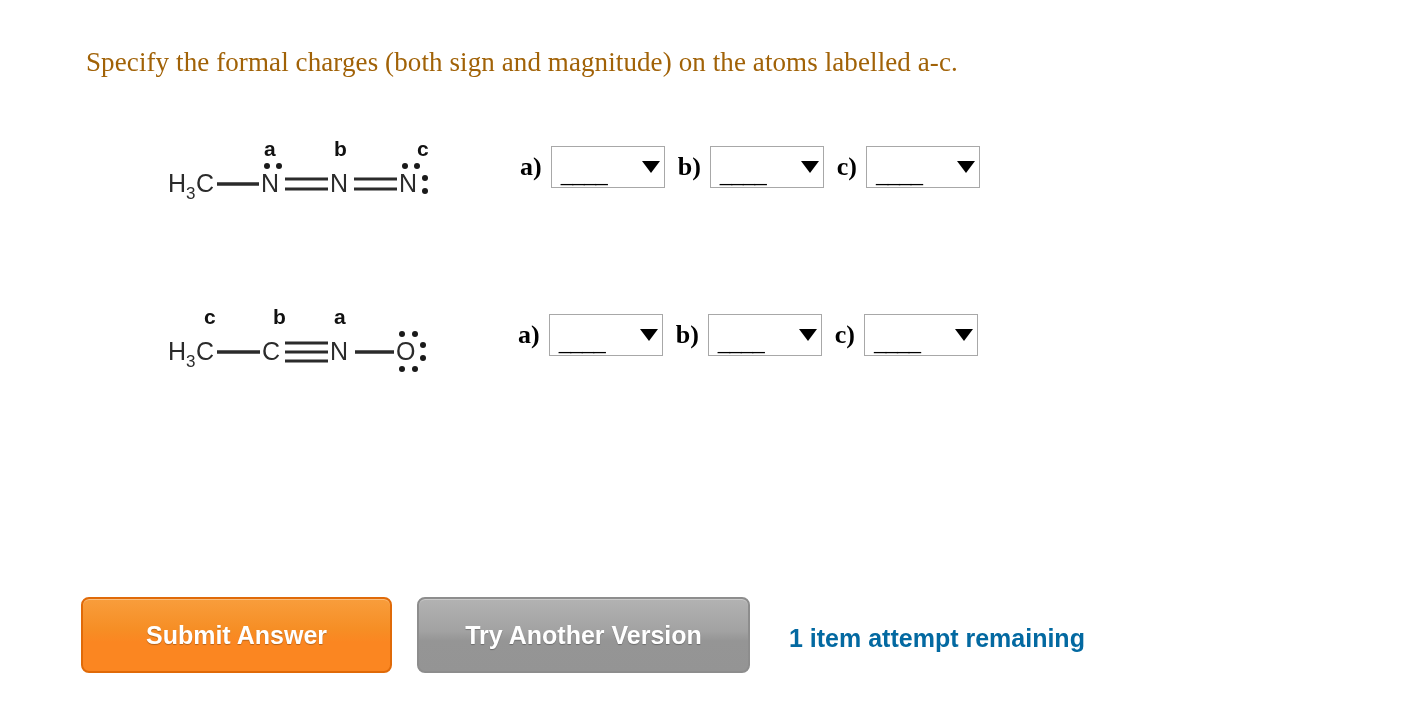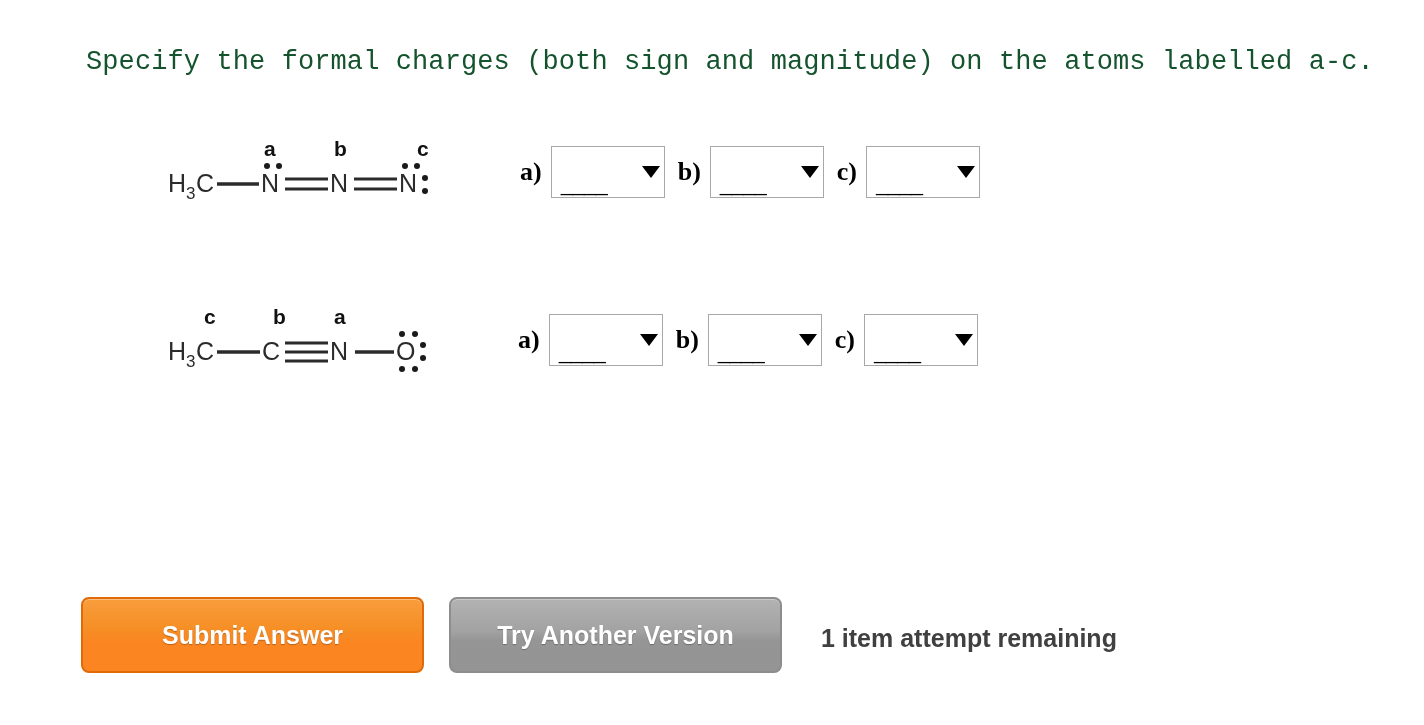--- a/index.html
+++ b/index.html
@@ -14,24 +14,24 @@
     overflow: hidden;
     font-family: "Liberation Serif", serif;
     color: #000000;
   }
 
   
   .prompt {
     position: absolute;
     left: 86px;
     top: 45px;
-    font-family: Liberation Mono, monospace;
+    font-family: Liberation Serif, serif;
     font-size: 27px;
     line-height: 34px;
-    color: #14532d;
+    color: #a16207;
     white-space: nowrap;
     letter-spacing: 0.1px;
   }
 
   
   .row {
     position: absolute;
     left: 0;
     width: 1424px;
     height: 110px;
@@ -91,21 +91,21 @@
     line-height: 26px;
     color: #000000;
     margin-right: 9px;
   }
   .dd-unit + .dd-unit { margin-left: 13px; }
 
   .dropdown {
     position: relative;
     box-sizing: border-box;
     width: 114px;
-    height: 52px;
+    height: 42px;
     background: #ffffff;
     border: 1px solid #a8a8a8;
     display: flex;
     align-items: center;
     justify-content: flex-end;
     padding-right: 2px;
     cursor: pointer;
   }
   .dd-value {
     position: absolute;
@@ -146,42 +146,42 @@
     color: #ffffff;
     display: flex;
     align-items: center;
     justify-content: center;
     cursor: pointer;
     text-shadow: 0 1px 1px rgba(0,0,0,0.28);
     user-select: none;
   }
   #submit-answer-button {
     margin-left: 81px;
-    width: 343px;
+    width: 311px;
     height: 76px;
     border: 2px solid #e06a08;
     background: linear-gradient(to bottom, #f89d3c 0%, #f68e25 42%, #fb8621 60%, #fb8621 100%);
     box-shadow: inset 0 1px 0 rgba(255,255,255,0.35);
   }
   #try-another-version-button {
     margin-left: 25px;
     width: 333px;
     height: 76px;
     border: 2px solid #8d8d8d;
     background: linear-gradient(to bottom, #b2b2b2 0%, #a2a2a2 45%, #959595 58%, #949494 100%);
     box-shadow: inset 0 1px 0 rgba(255,255,255,0.32);
   }
   .attempts-text {
     margin-left: 39px;
     align-self: center;
     margin-top: -2px;
     font-family: "Liberation Sans", sans-serif;
     font-weight: bold;
     font-size: 25px;
-    color: #404040;
+    color: #0369a1;
     white-space: nowrap;
   }
 </style>
 </head>
 <body>
 
 <div class="prompt">Specify the formal charges (both sign and magnitude) on the atoms labelled a-c.</div>
 
 <div class="row" id="row-1">
 

